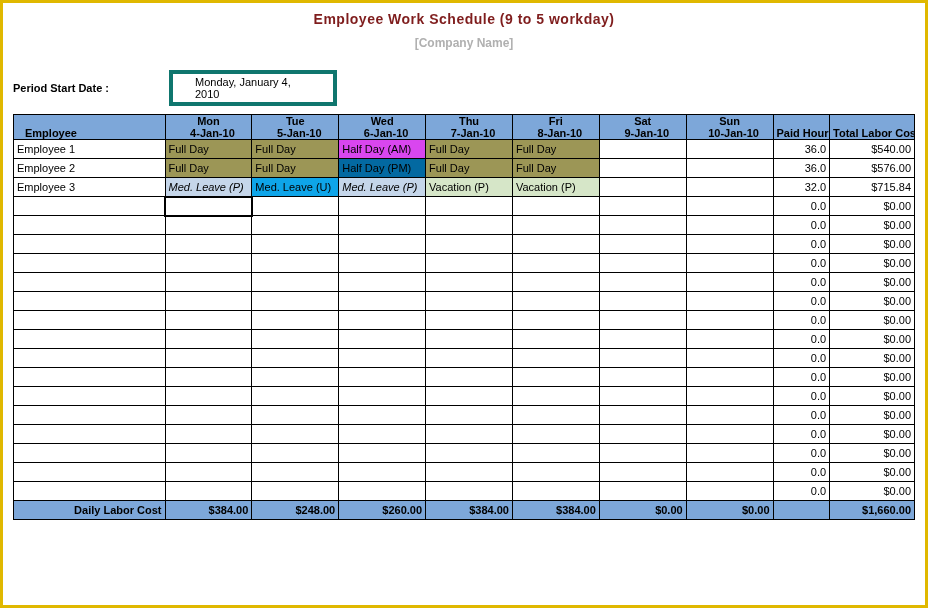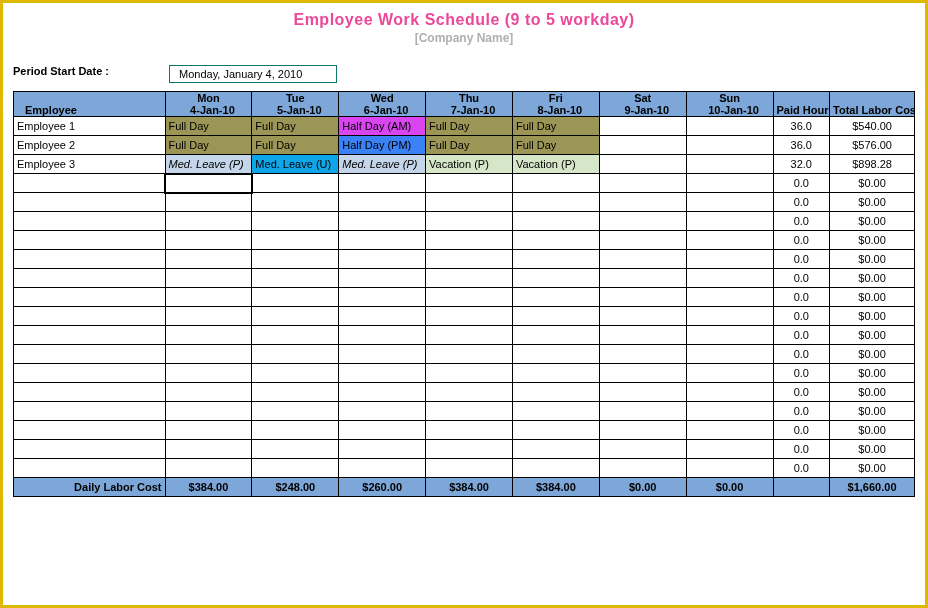--- a/index.html
+++ b/index.html
@@ -8,43 +8,44 @@
     background: #fff;
     border: 3px solid #e0b800;
     width: 928px;
     height: 608px;
     padding: 8px 10px;
     font-size: 11px;
     color: #000;
   }
   .title {
     text-align: center;
-    font-size: 16px;
+    font-size: 14px;
     font-weight: bold;
-    color: #ec4899;
+    color: #7f1d1d;
     letter-spacing: 0.5px;
-    margin-bottom: 2px;
+    margin-bottom: 9px;
   }
   .subtitle {
     text-align: center;
     font-size: 12px;
     color: #b0b0b0;
     font-weight: bold;
     margin-bottom: 20px;
   }
   .period-row {
     display: flex;
+    align-items: center;
     margin-bottom: 8px;
     font-weight: bold;
     font-size: 11px;
   }
   .period-label { width: 156px; }
   .period-box {
-    border: 1px solid #0f766e;
-    padding: 2px 9px;
+    border: 4px solid #0f766e;
+    padding: 2px 22px;
     width: 168px;
     font-weight: normal;
     background: #fff;
   }
   table {
     width: 100%;
     border-collapse: collapse;
     table-layout: fixed;
   }
   th, td {
@@ -63,24 +64,24 @@
   }
   th.emp { text-align: left; vertical-align: bottom; }
   th .day { display:block; }
   th .date { display:block;padding-left:8px; }
   th.right { text-align:left; vertical-align: bottom; }
   col.c-emp { width: 150px; }
   col.c-day { width: 86px; }
   col.c-hours { width: 56px; }
   col.c-cost { width: 84px; }
   td { text-align:left; }
-  td.num { text-align:center; }
+  td.num { text-align:right; }
   .full-day { background: #9c9656; color:#000; }
   .half-am { background: #d946ef; }
-  .half-pm { background: #3b82f6; }
+  .half-pm { background: #0369a1; }
   .med-p { background: #c5d6ea; font-style: italic; }
   .med-u { background: #0ea5e9; }
   .vac-p { background: #d6e6c8; }
   .sel-cell {
     position: relative;
     outline: 2px solid #000;
     outline-offset: -1px;
   }
   tr.totals td, tr.totals th.lbl {
     background:#7da7d9;
@@ -182,21 +183,21 @@
       <tr>
         <td>Employee 3</td>
         <td class="med-p">Med. Leave (P)</td>
         <td class="med-u">Med. Leave (U)</td>
         <td class="med-p">Med. Leave (P)</td>
         <td class="vac-p">Vacation (P)</td>
         <td class="vac-p">Vacation (P)</td>
         <td></td>
         <td></td>
         <td class="num">32.0</td>
-        <td class="num">$898.28</td>
+        <td class="num">$715.84</td>
       </tr>
       <tr>
         <td></td>
         <td class="sel-cell"></td>
         <td></td>
         <td></td>
         <td></td>
         <td></td>
         <td></td>
         <td></td>

